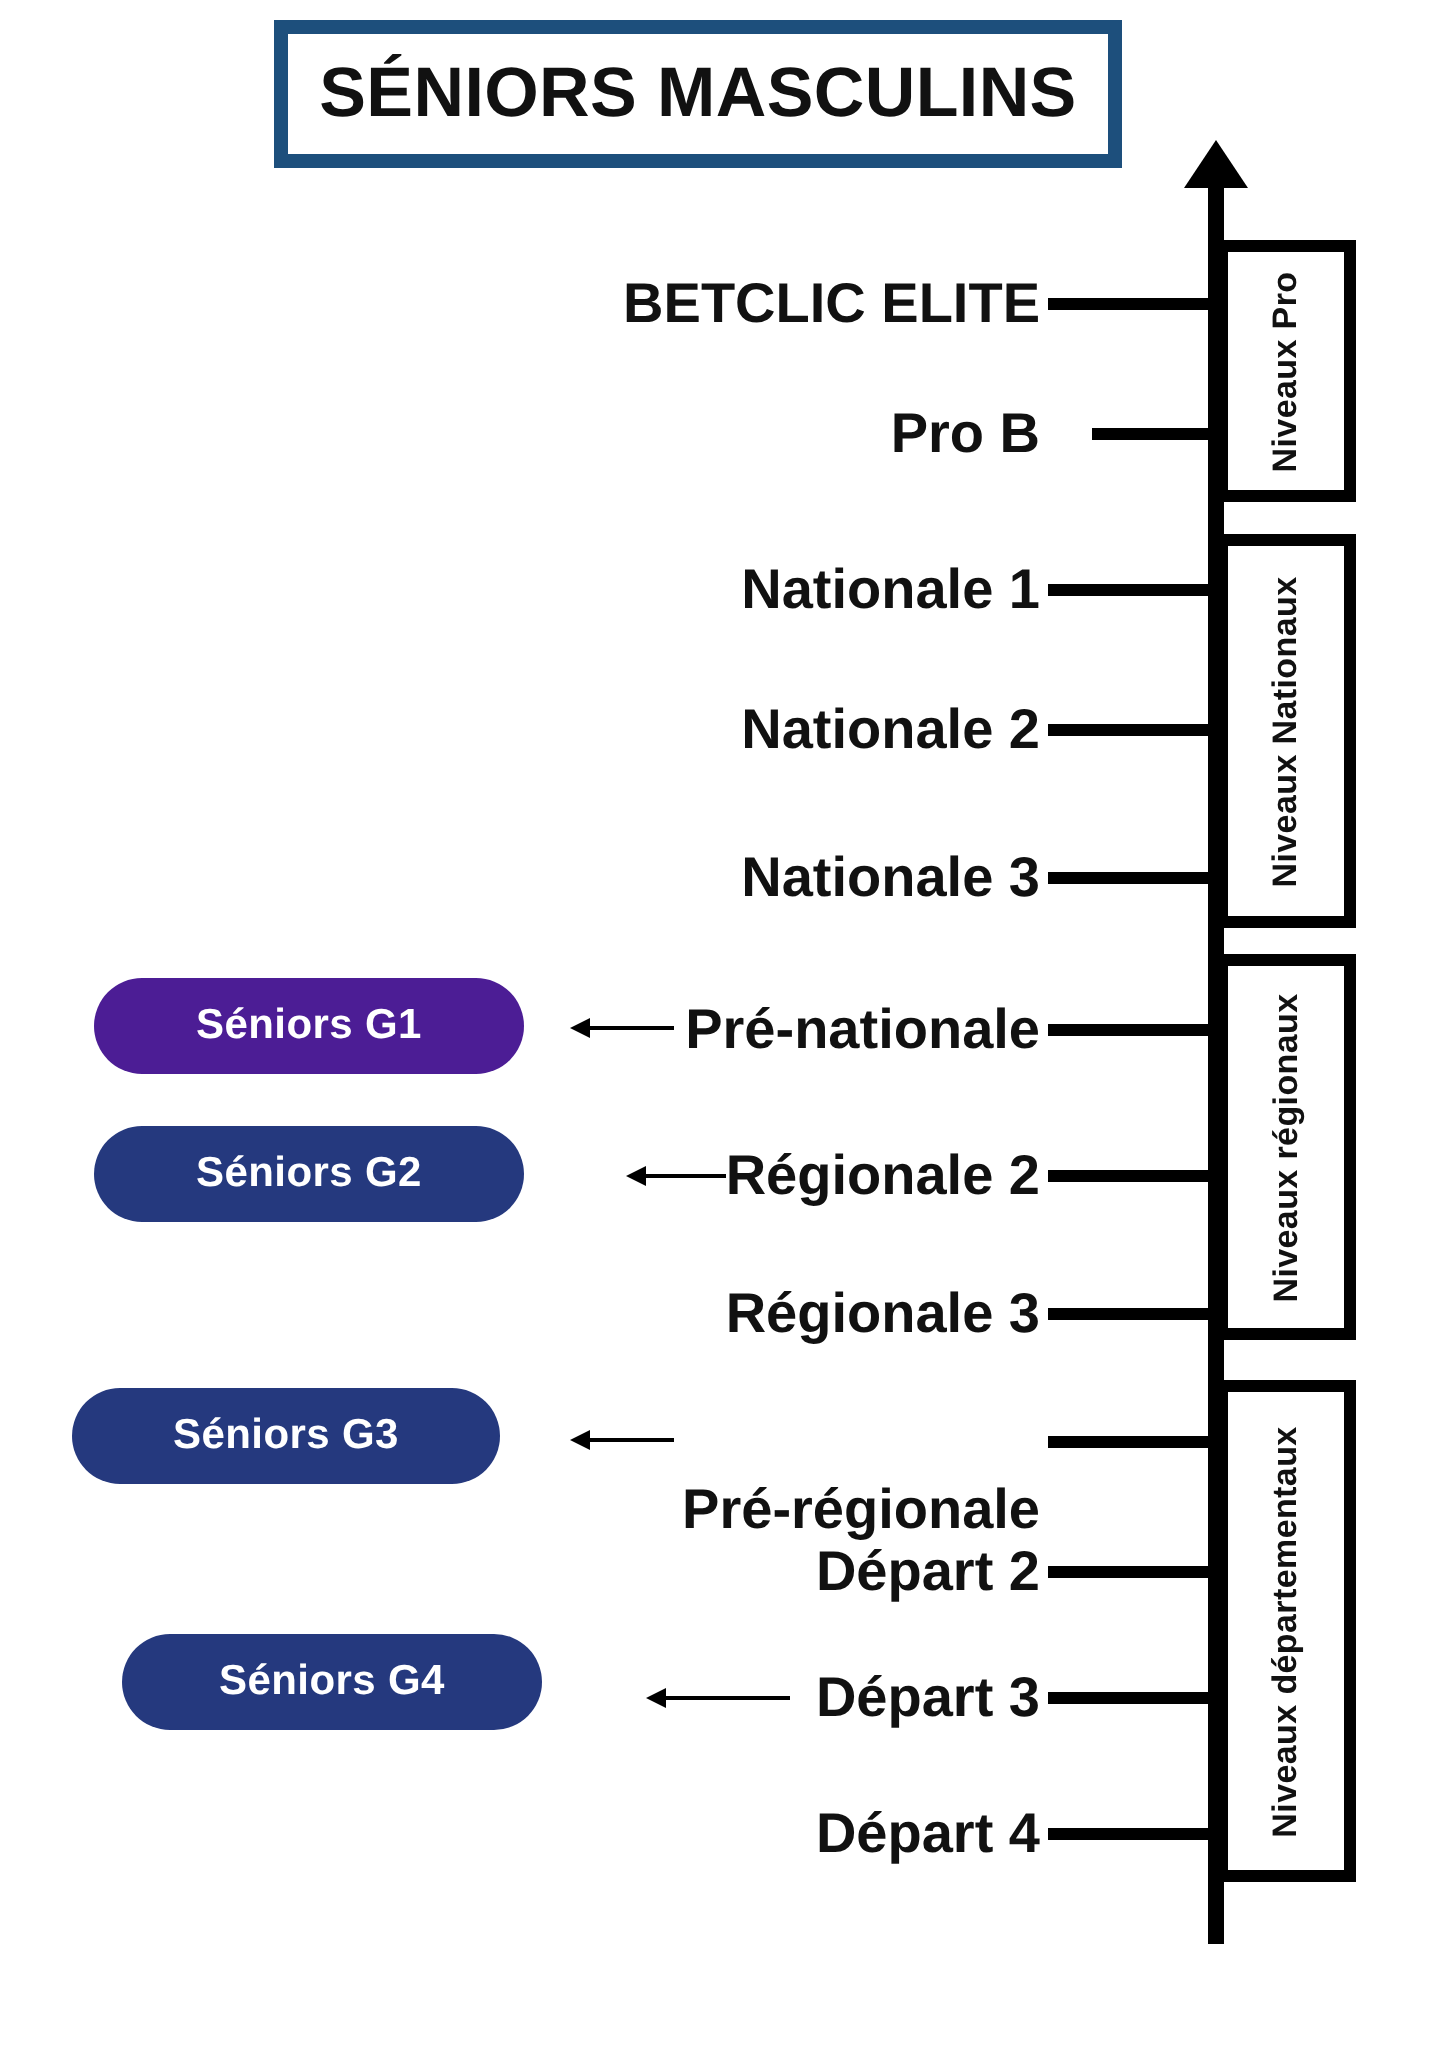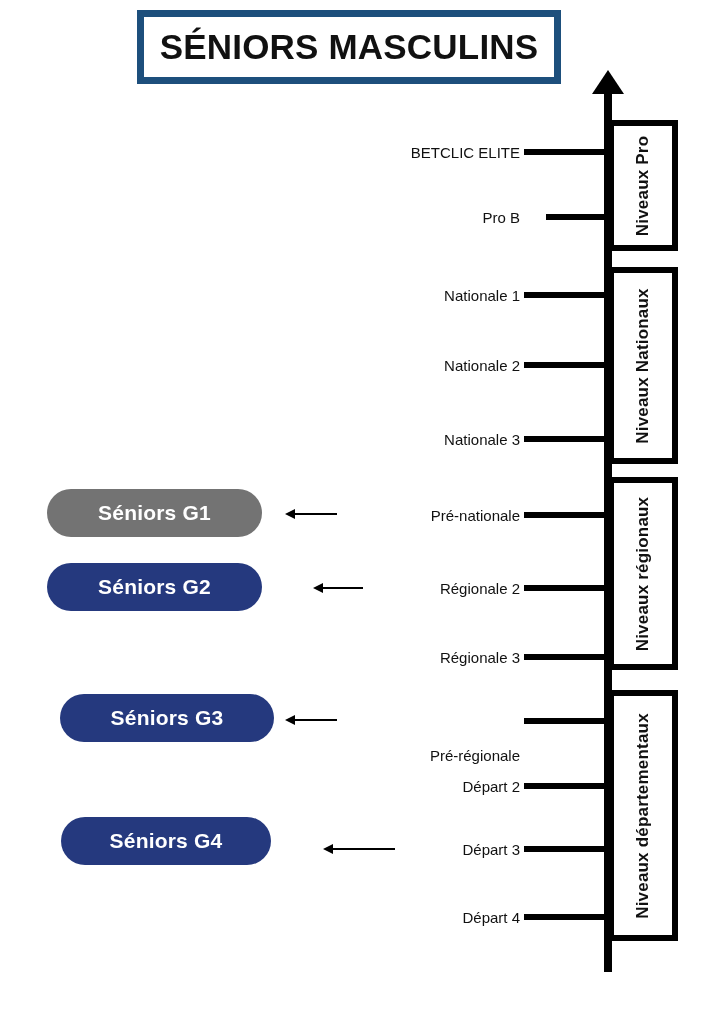--- a/index.html
+++ b/index.html
@@ -89,22 +89,22 @@
     font-size: 17px;
     font-weight: bold;
     color: #111111;
     letter-spacing: 0.2px;
   }
 
   
   .level-label {
     position: absolute;
     text-align: right;
-    font-size: 15px;
-    font-weight: normal;
+    font-size: 28px;
+    font-weight: bold;
     color: #111111;
     white-space: nowrap;
     transform: translateY(-50%);
     right: 204px;
   }
   .level-tick {
     position: absolute;
     height: 6px;
     background: #000000;
     transform: translateY(-50%);
@@ -225,27 +225,27 @@
         <div class="head"></div>
         <div class="shaft"></div>
       </div>
       <div class="flow-arrow" style="top: 849px; left: 323px; width: 72px;">
         <div class="head"></div>
         <div class="shaft"></div>
       </div>
     </div>
 
   <div id="groups-layer">
-      <div class="group-pill" style="top: 513px; left: 47px; width: 215px; background: #737373;">
+      <div class="group-pill" style="top: 513px; left: 47px; width: 215px; background: #4c1d95;">
         <span class="group-pill-label">Séniors G1</span>
       </div>
       <div class="group-pill" style="top: 587px; left: 47px; width: 215px; background: rgb(37, 57, 126); text-align: center;">
         <span class="group-pill-label">Séniors G2</span>
       </div>
-      <div class="group-pill" style="top: 718px; left: 60px; width: 214px; background: rgb(37, 57, 126);">
+      <div class="group-pill" style="top: 718px; left: 36px; width: 214px; background: rgb(37, 57, 126);">
         <span class="group-pill-label">Séniors G3</span>
       </div>
       <div class="group-pill" style="top: 841px; left: 61px; width: 210px; background: rgb(37, 57, 126);">
         <span class="group-pill-label">Séniors G4</span>
       </div>
     </div>
 
 </div>
 
 </body></html>

